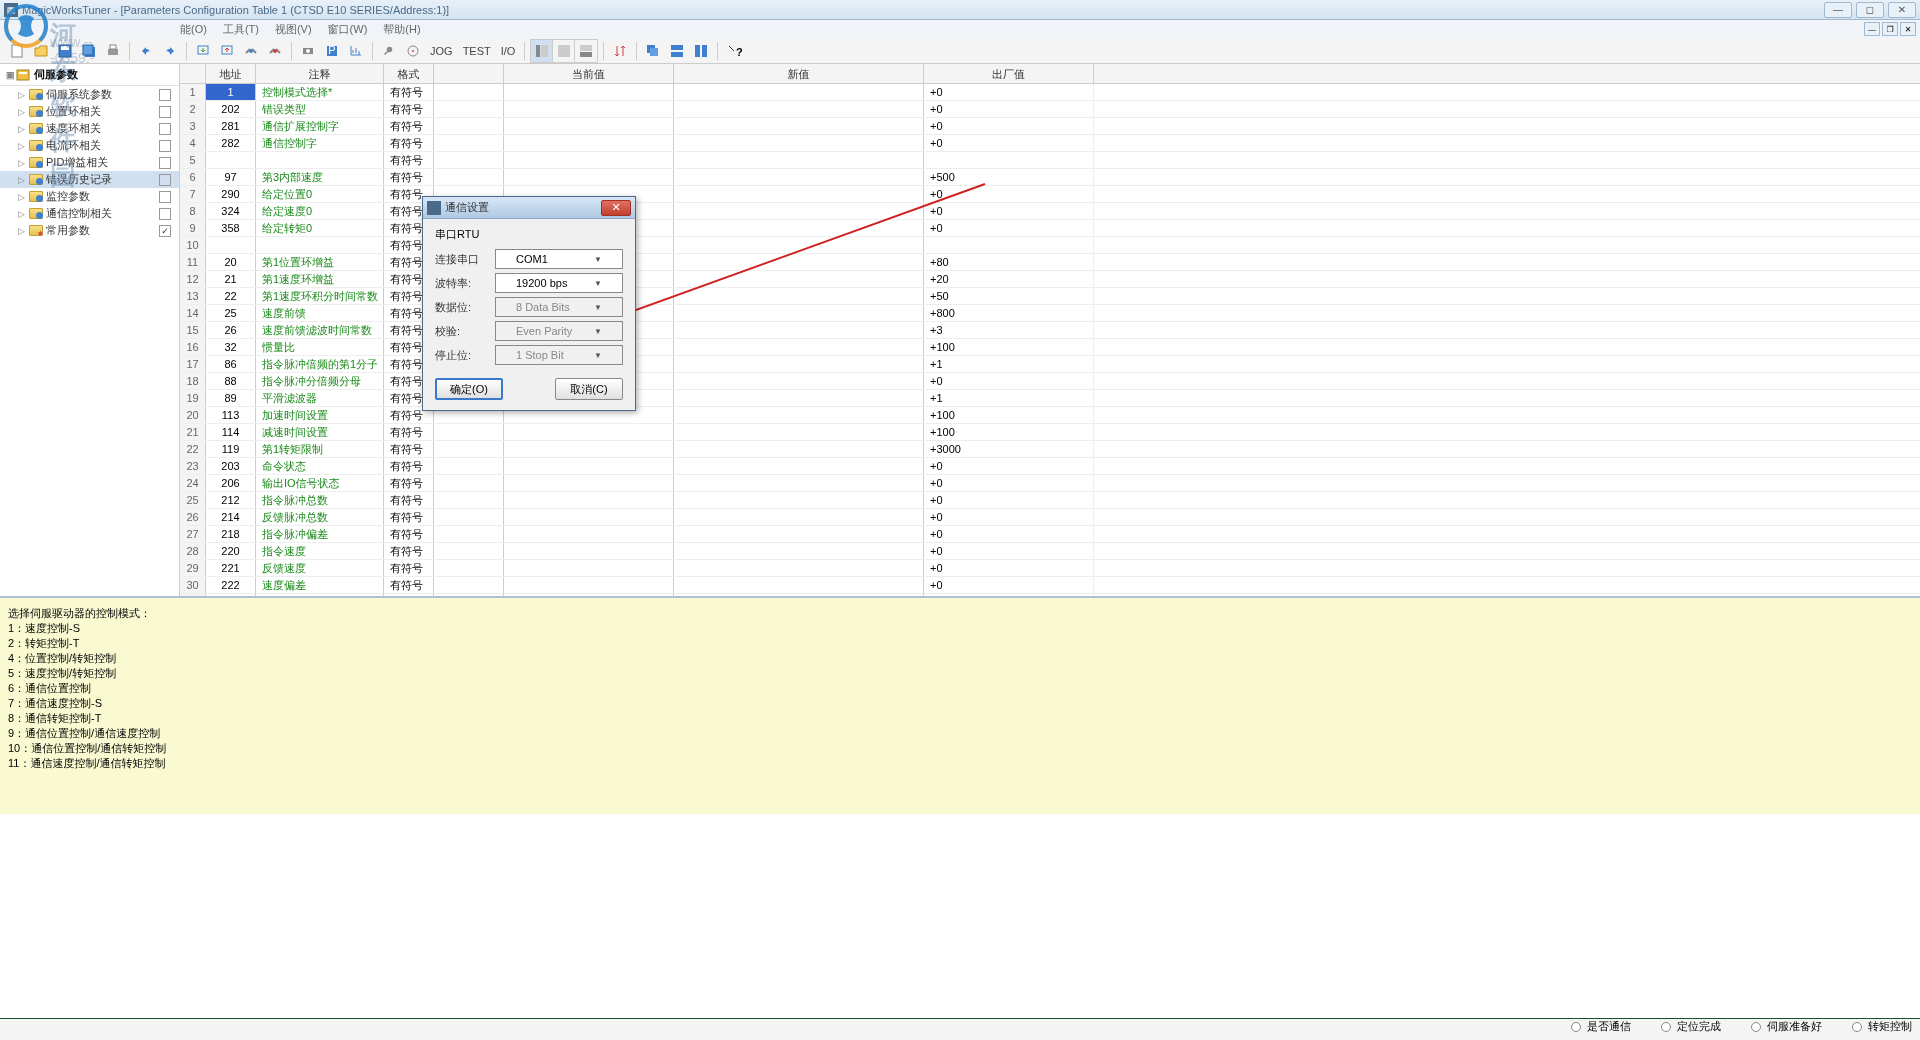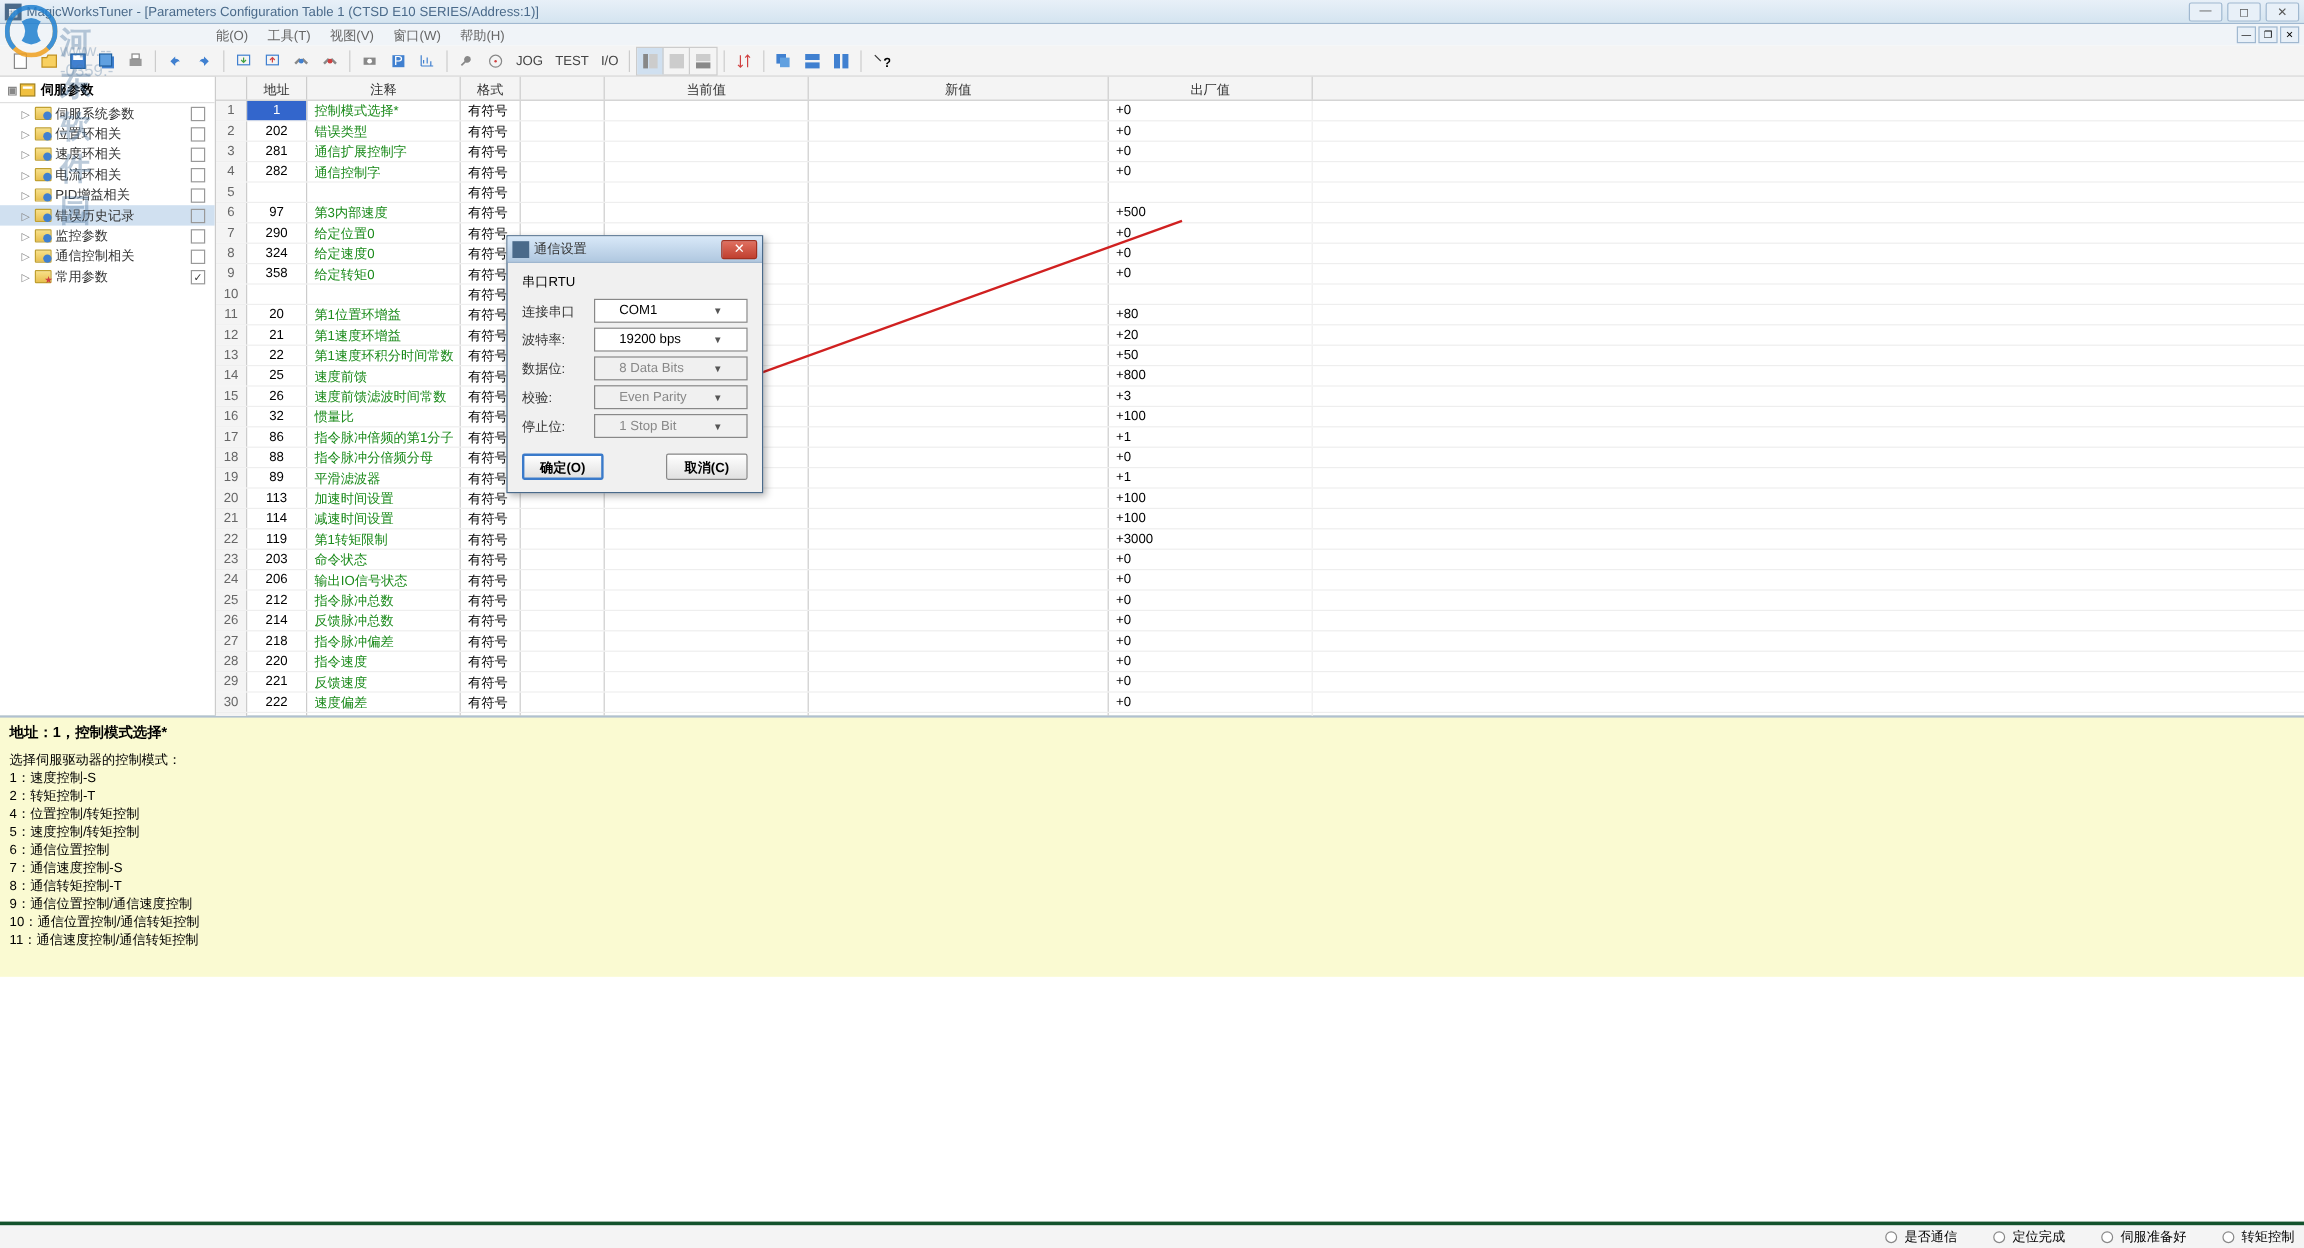--- a/index.html
+++ b/index.html
@@ -76,28 +76,28 @@
 .dlg-title-text { flex: 1; color: #333; font-size: 11px; }
 .dlg-close { width: 30px; height: 16px; background: linear-gradient(#e07060,#c04030); color: #fff; display: flex; align-items: center; justify-content: center; border: 1px solid #a03020; border-radius: 2px; }
 .dlg-body { padding: 8px 12px 4px; }
 .dlg-section { font-size: 11px; margin-bottom: 6px; }
 .dlg-row { display: flex; align-items: center; margin-bottom: 2px; height: 22px; }
 .dlg-label { width: 60px; color: #333; }
 .dlg-select { flex: 1; height: 20px; border: 1px solid #888; background: #fff; padding: 0 20px; display: flex; align-items: center; justify-content: space-between; font-size: 11px; }
 .dlg-select.disabled { background: #f0f0f0; color: #888; }
 .dlg-select .arrow { font-size: 8px; color: #555; }
 .dlg-buttons { display: flex; justify-content: space-between; padding: 6px 12px 10px; }
-.dlg-btn { width: 68px; height: 22px; border: 1px solid #888; background: linear-gradient(#fff,#e0e0e0); display: flex; align-items: center; justify-content: center; border-radius: 2px; font-weight: bold; }
+.dlg-btn { width: 68px; height: 22px; border: 1px solid #888; background: linear-gradient(#fff,#e0e0e0); display: flex; align-items: center; justify-content: center; border-radius: 2px; }
 .dlg-btn.primary { border: 2px solid #3a7aca; }
 
 .desc-panel { border-top: 2px solid #b0c0d0; background: #fafad2; padding: 4px 8px; height: 218px; overflow: auto; }
 .desc-title { font-weight: bold; margin-bottom: 4px; font-size: 12px; }
 .desc-line { line-height: 15px; white-space: pre; }
 
-.statusbar { position: absolute; bottom: 0; left: 0; right: 0; height: 22px; border-top: 3px solid #14532d; display: flex; align-items: center; justify-content: flex-end; padding: 0 8px; gap: 30px; background: #f4f4f4; }
+.statusbar { position: absolute; bottom: 0; left: 0; right: 0; height: 22px; border-top: 1px solid #14532d; display: flex; align-items: flex-start; justify-content: flex-end; padding: 0 8px; gap: 30px; background: #f4f4f4; }
 .status-item { display: flex; align-items: center; gap: 6px; }
 .status-dot { width: 10px; height: 10px; border-radius: 50%; background: #fff; border: 1px solid #888; }
 
 .inner-close { position: absolute; top: 22px; right: 4px; display: flex; gap: 2px; }
 .inner-btn { width: 16px; height: 14px; border: 1px solid #a0b8d0; background: #e8f0f8; display: flex; align-items: center; justify-content: center; font-size: 8px; }
 
 .folder-ico { display: inline-block; width: 14px; height: 11px; background: linear-gradient(#f8e088,#e8c050); border: 1px solid #c0a030; border-radius: 1px; position: relative; }
 .folder-ico.blue::after { content: ''; position: absolute; right: -1px; bottom: -1px; width: 7px; height: 7px; background: #4080d0; border-radius: 50%; }
 .folder-ico.star::after { content: '★'; position: absolute; right: -2px; bottom: -3px; font-size: 8px; color: #d04040; }
 </style>
@@ -756,21 +756,20 @@
         </div>
       </div>
   </div>
   <div class="dlg-buttons">
     <div class="dlg-btn primary">确定(O)</div>
     <div class="dlg-btn">取消(C)</div>
   </div>
 </div>
 
 <div class="desc-panel">
-  <div class="desc-title">地址：1，控制模式选择*</div>
   <div style="height:4px"></div>
   <div id="desc-lines">
       <div class="desc-line">选择伺服驱动器的控制模式：</div>
       <div class="desc-line">1：速度控制-S</div>
       <div class="desc-line">2：转矩控制-T</div>
       <div class="desc-line">4：位置控制/转矩控制</div>
       <div class="desc-line">5：速度控制/转矩控制</div>
       <div class="desc-line">6：通信位置控制</div>
       <div class="desc-line">7：通信速度控制-S</div>
       <div class="desc-line">8：通信转矩控制-T</div>

